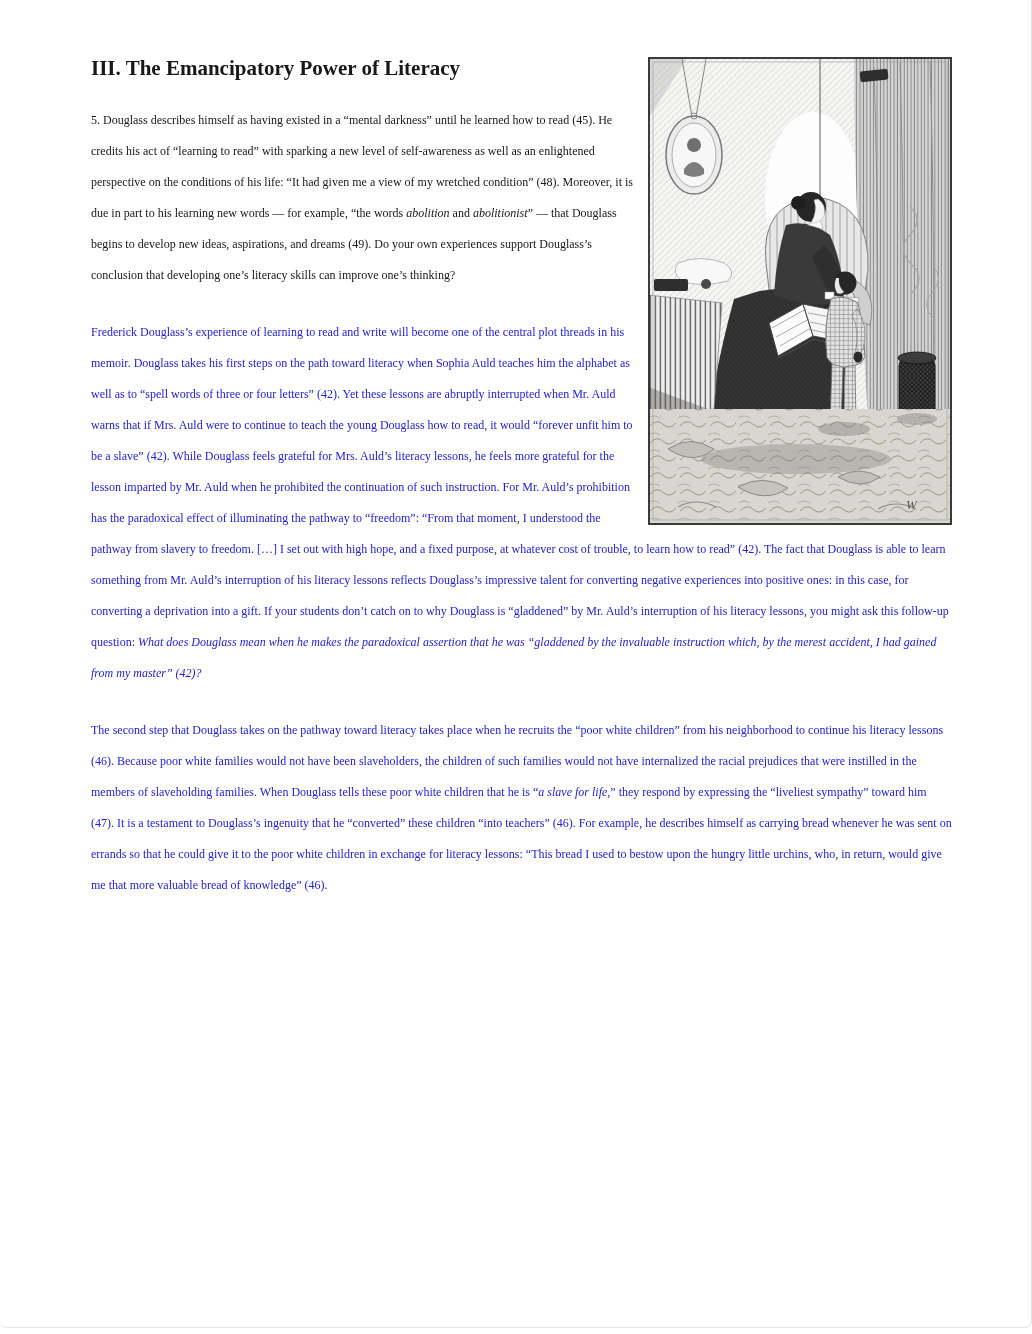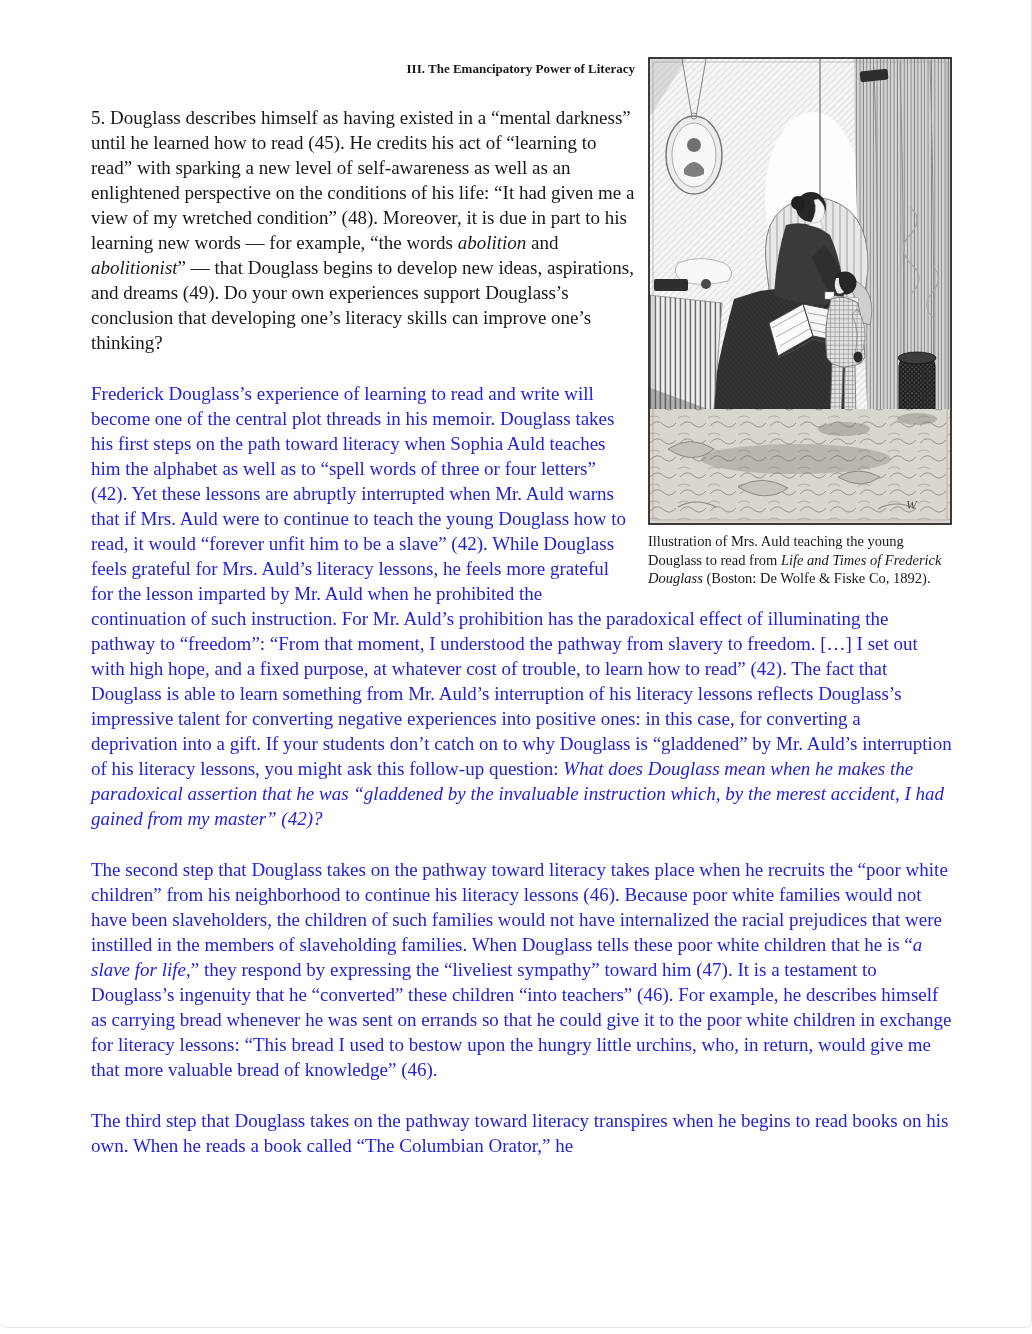--- a/index.html
+++ b/index.html
@@ -9,24 +9,24 @@
     height:1327px;
     background:#fff;
     border-right:1px solid var(--page_edge,#e5e5e5);
     border-bottom:1px solid var(--page_edge,#e5e5e5);
     border-radius:0 0 7px 7px;
     overflow:hidden;
     font-family:"Liberation Serif","DejaVu Serif",serif;
   }
   .content{padding:56px 79px 0 91px;}
   h1{
-    font-size:13px;line-height:25px;font-weight:bold;
-    margin:0 0 24px;color:var(--body_text,#181818);text-align:right;
+    font-size:21px;line-height:25px;font-weight:bold;
+    margin:0 0 24px;color:var(--body_text,#181818);
   }
-  p{font-size:19px;line-height:25px;margin:0 0 26px;}
+  p{font-size:12px;line-height:31px;margin:0 0 26px;}
   p.black{color:var(--body_text,#181818);}
   p.blue{color:var(--answer_text,#2222d6);font-weight:normal;}
   .it{font-style:italic;}
   figure{
     float:right;width:304px;margin:1px 0 4px 13px;padding:0;
   }
   .engraving{width:304px;height:468px;display:block;}
   figcaption{
     font-size:14.5px;line-height:18.5px;margin-top:7px;
     color:var(--body_text,#181818);font-weight:normal;
@@ -171,27 +171,25 @@
           <ellipse cx="269" cy="362" rx="20" ry="6" fill="#6f6d68" opacity="0.35"></ellipse>
         </g>
 
         <text x="258" y="452" font-size="13" font-style="italic" fill="#55534e" font-family="Liberation Serif, serif">W</text>
 
         <g>
           <rect x="1" y="1" width="302" height="466" fill="none" stroke="#2b2b2b" stroke-width="1.8"></rect>
           <rect x="5" y="5" width="294" height="458" fill="none" stroke="#9a9a9a" stroke-width="0.6"></rect>
         </g>
       </svg>
-      <figcaption><span>Illustration of Mrs. Auld teaching the young Douglass to read from </span><span class="it">Life and Times of Frederick Douglass</span><span> (Boston: De Wolfe &amp; Fiske Co, 1892).</span></figcaption>
     </figure>
 
     <h1>III. The Emancipatory Power of Literacy</h1>
 
     <p class="black"><span>5. Douglass describes himself as having existed in a “mental darkness” until he learned how to read (45). He credits his act of “learning to read” with sparking a new level of self-awareness as well as an enlightened perspective on the conditions of his life: “It had given me a view of my wretched condition” (48). Moreover, it is due in part to his learning new words — for example, “the words </span><span class="it">abolition</span><span> and </span><span class="it">abolitionist</span><span>” — that Douglass begins to develop new ideas, aspirations, and dreams (49). Do your own experiences support Douglass’s conclusion that developing one’s literacy skills can improve one’s thinking?</span></p>
 
     <p class="blue"><span>Frederick Douglass’s experience of learning to read and write will become one of the central plot threads in his memoir. Douglass takes his first steps on the path toward literacy when Sophia Auld teaches him the alphabet as well as to “spell words of three or four letters” (42). Yet these lessons are abruptly interrupted when Mr. Auld warns that if Mrs. Auld were to continue to teach the young Douglass how to read, it would “forever unfit him to be a slave” (42). While Douglass feels grateful for Mrs. Auld’s literacy lessons, he feels more grateful for the lesson imparted by Mr. Auld when he prohibited the continuation of such instruction. For Mr. Auld’s prohibition has the paradoxical effect of illuminating the pathway to “freedom”: “From that moment, I understood the pathway from slavery to freedom. […] I set out with high hope, and a fixed purpose, at whatever cost of trouble, to learn how to read” (42). The fact that Douglass is able to learn something from Mr. Auld’s interruption of his literacy lessons reflects Douglass’s impressive talent for converting negative experiences into positive ones: in this case, for converting a deprivation into a gift. If your students don’t catch on to why Douglass is “gladdened” by Mr. Auld’s interruption of his literacy lessons, you might ask this follow-up question: </span><span class="it">What does Douglass mean when he makes the paradoxical assertion that he was “gladdened by the invaluable instruction which, by the merest accident, I had gained from my master” (42)?</span></p>
 
     <p class="blue"><span>The second step that Douglass takes on the pathway toward literacy takes place when he recruits the “poor white children” from his neighborhood to continue his literacy lessons (46). Because poor white families would not have been slaveholders, the children of such families would not have internalized the racial prejudices that were instilled in the members of slaveholding families. When Douglass tells these poor white children that he is “</span><span class="it">a slave for life</span><span>,” they respond by expressing the “liveliest sympathy” toward him (47). It is a testament to Douglass’s ingenuity that he “converted” these children “into teachers” (46). For example, he describes himself as carrying bread whenever he was sent on errands so that he could give it to the poor white children in exchange for literacy lessons: “This bread I used to bestow upon the hungry little urchins, who, in return, would give me that more valuable bread of knowledge” (46).</span></p>
 
-    <p class="blue"><span>The third step that Douglass takes on the pathway toward literacy transpires when he begins to read books on his own. When he reads a book called “The Columbian Orator,” he</span></p>
 
   </div>
 </div>
 
 </body></html>

